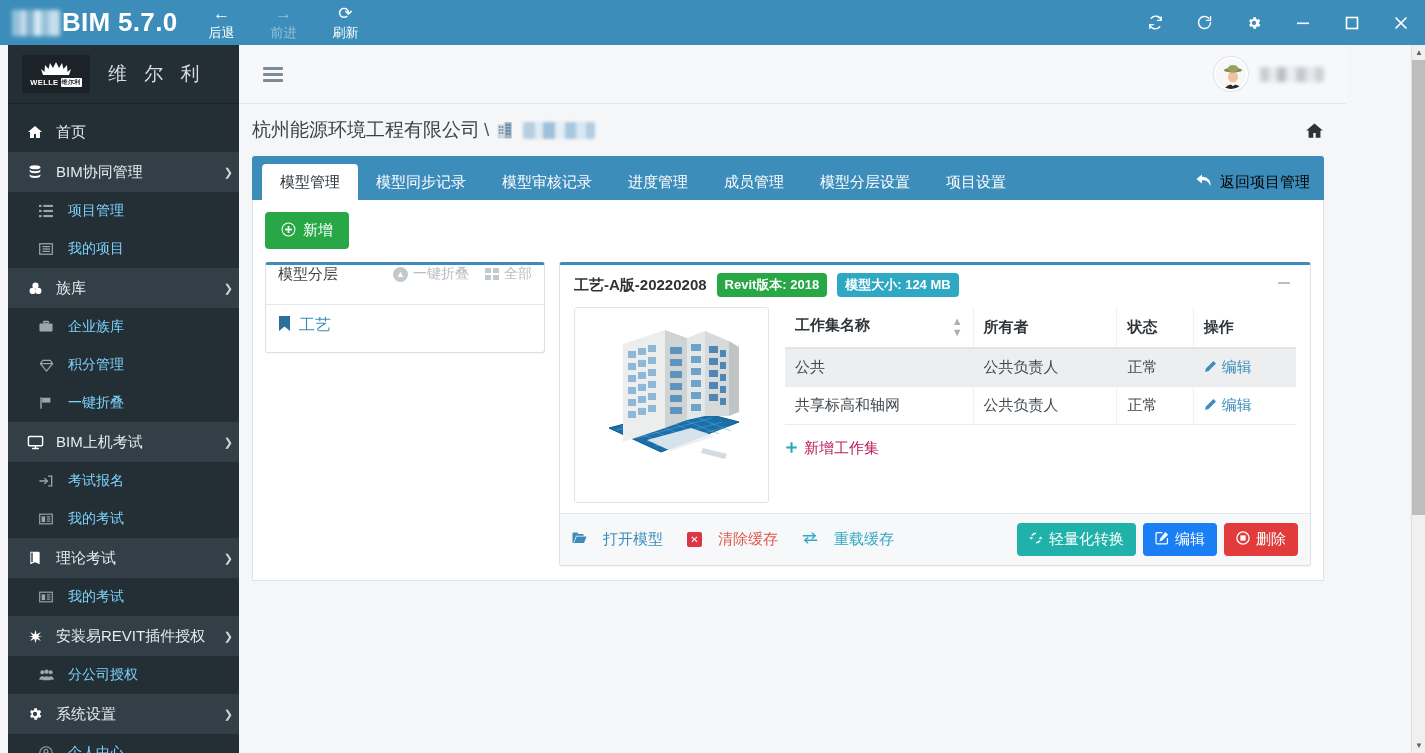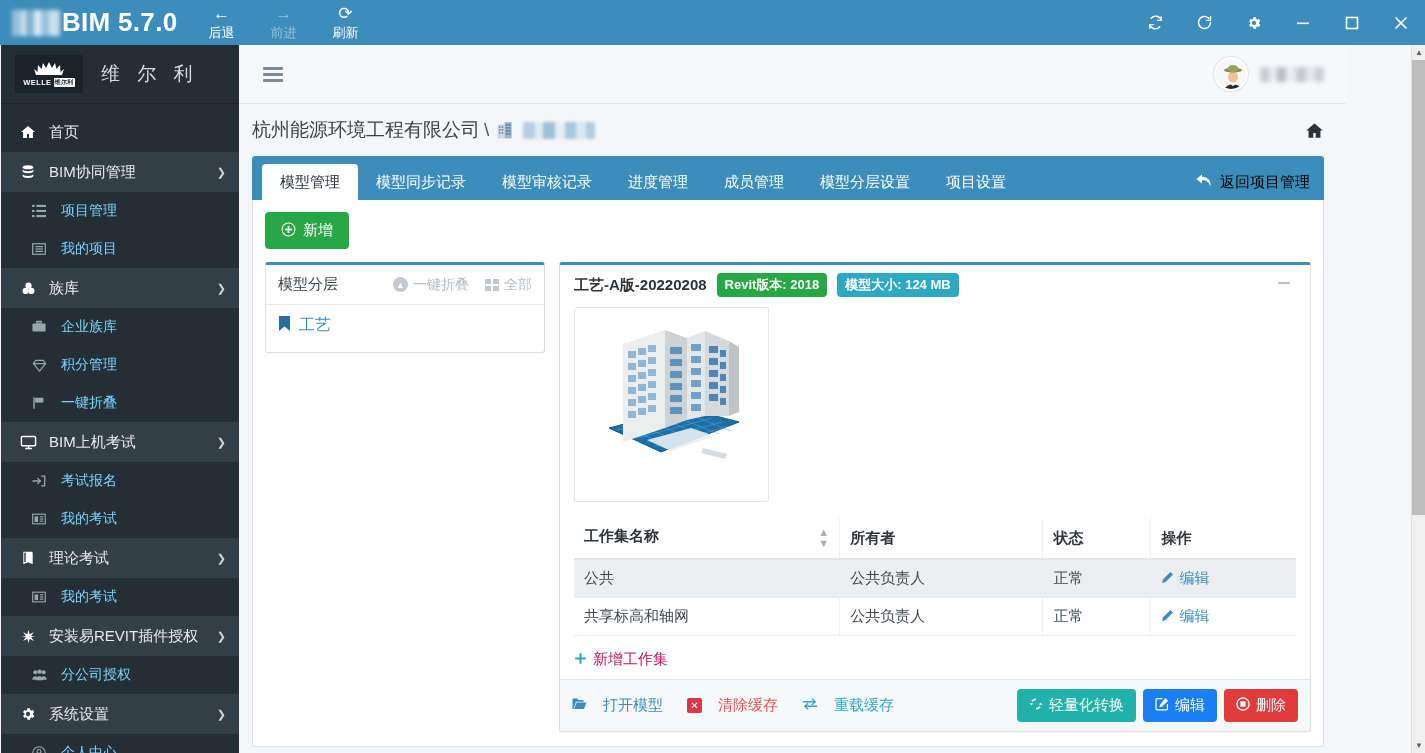--- a/index.html
+++ b/index.html
@@ -36,21 +36,21 @@
   .tb-navbtn .lb { font-size: 13px; margin-top: 1px; }
   .tb-right { margin-left: auto; display: flex; align-items: center; }
   .tb-icon {
     width: 49px; height: 45px; display: flex; align-items: center; justify-content: center;
     color: #fff; font-size: 17px; cursor: pointer;
   }
   .tb-icon svg { display:block; }
 
   
   .sidebar {
-    position: absolute; top: 45px; left: 1px; width: 239px; height: 708px;
+    position: absolute; top: 45px; left: 8px; width: 239px; height: 708px;
     background: #242e35; overflow: hidden;
   }
   .side-brand {
     height: 59px; display: flex; align-items: center; padding-left: 14px;
     border-bottom: 1px solid #1b2429; background:#242e35;
   }
   .brand-logo {
     width: 68px; height: 38px; background: #1b2329;
     display:flex; flex-direction:column; align-items:center; justify-content:center;
     border-radius: 1px;
@@ -152,21 +152,21 @@
 
   .panes { display: flex; gap: 14px; margin-top: 13px; align-items: flex-start; }
 
   
   .layerpanel {
     width: 280px; background: #fff; border: 1px solid #dde1e5;
     border-top: 3px solid #3d8dbb; border-radius: 3px;
     box-shadow: 0 1px 1px rgba(0,0,0,.04);
   }
   .layerhead {
-    height: 40px; display: flex; align-items: center; padding: 0 12px;
+    height: 40px; display: flex; align-items: flex-start; padding: 0 12px;
     border-bottom: 1px solid #e6e9ec;
   }
   .layerhead .lh-t { font-size: 15px; color: #3b4348; }
   .lh-act {
     margin-left: 16px; font-size: 14px; color: #b6bec4; display:flex; align-items:center; gap:5px;
     cursor: pointer;
   }
   .lh-act.first { margin-left: auto; }
   .lh-act .circ {
     width: 15px; height: 15px; border-radius:50%; background:#c2c9ce; color:#fff;
@@ -190,21 +190,21 @@
     gap: 10px;
   }
   .mc-title { font-size: 15px; font-weight: 700; color:#2e3338; }
   .badge {
     font-size: 13px; font-weight:700; color:#fff; padding: 3px 8px; border-radius: 4px;
   }
   .badge.green { background: #27a745; }
   .badge.cyan { background: #2fa8c4; }
   .mc-collapse { margin-left:auto; color:#9aa3aa; font-size:16px; cursor:pointer; padding:0 4px;}
 
-  .mc-body { display: flex; padding: 2px 14px 10px 14px; gap: 16px; flex-direction: column; }
+  .mc-body { display: flex; padding: 2px 14px 10px 14px; gap: 16px; }
   .thumb {
     width: 195px; height: 196px; border: 1px solid #e2e5e8; border-radius: 3px;
     background: #fff; display:flex; align-items:center; justify-content:center;
     flex: 0 0 195px;
   }
   .tbl-area { flex: 1; }
   table.ws { width: 100%; border-collapse: collapse; font-size: 15px; }
   table.ws th {
     text-align: left; font-weight: 700; color: #2f3539; padding: 9px 10px;
     border-bottom: 2px solid #e2e5e8; white-space:nowrap;

